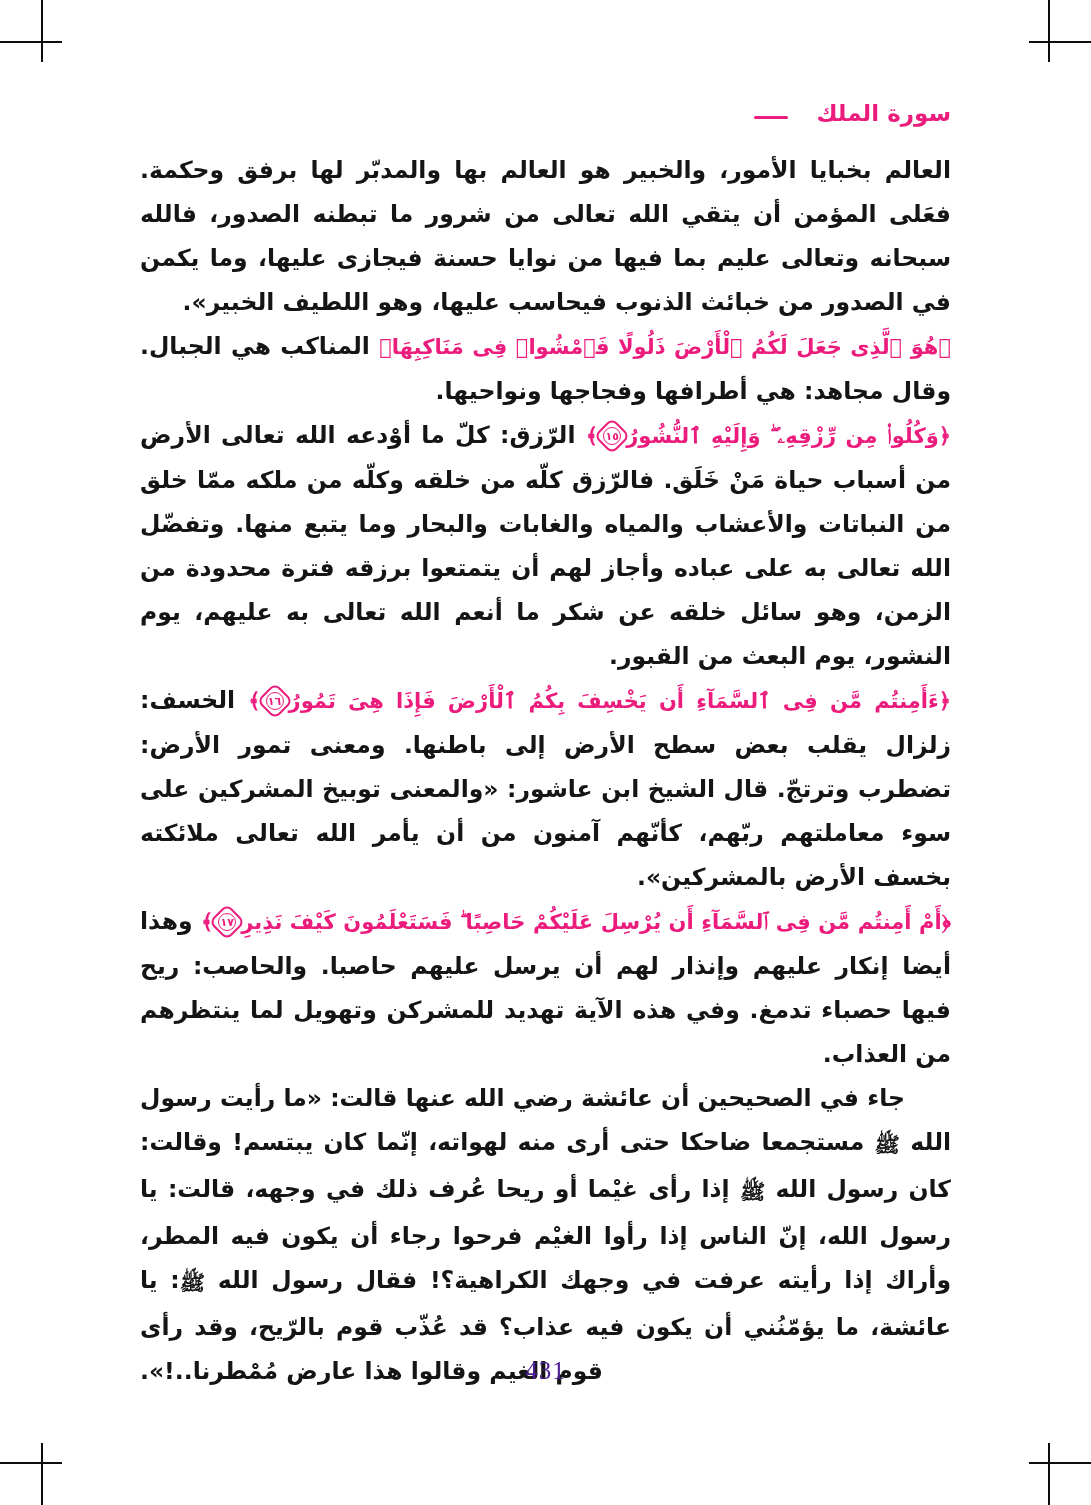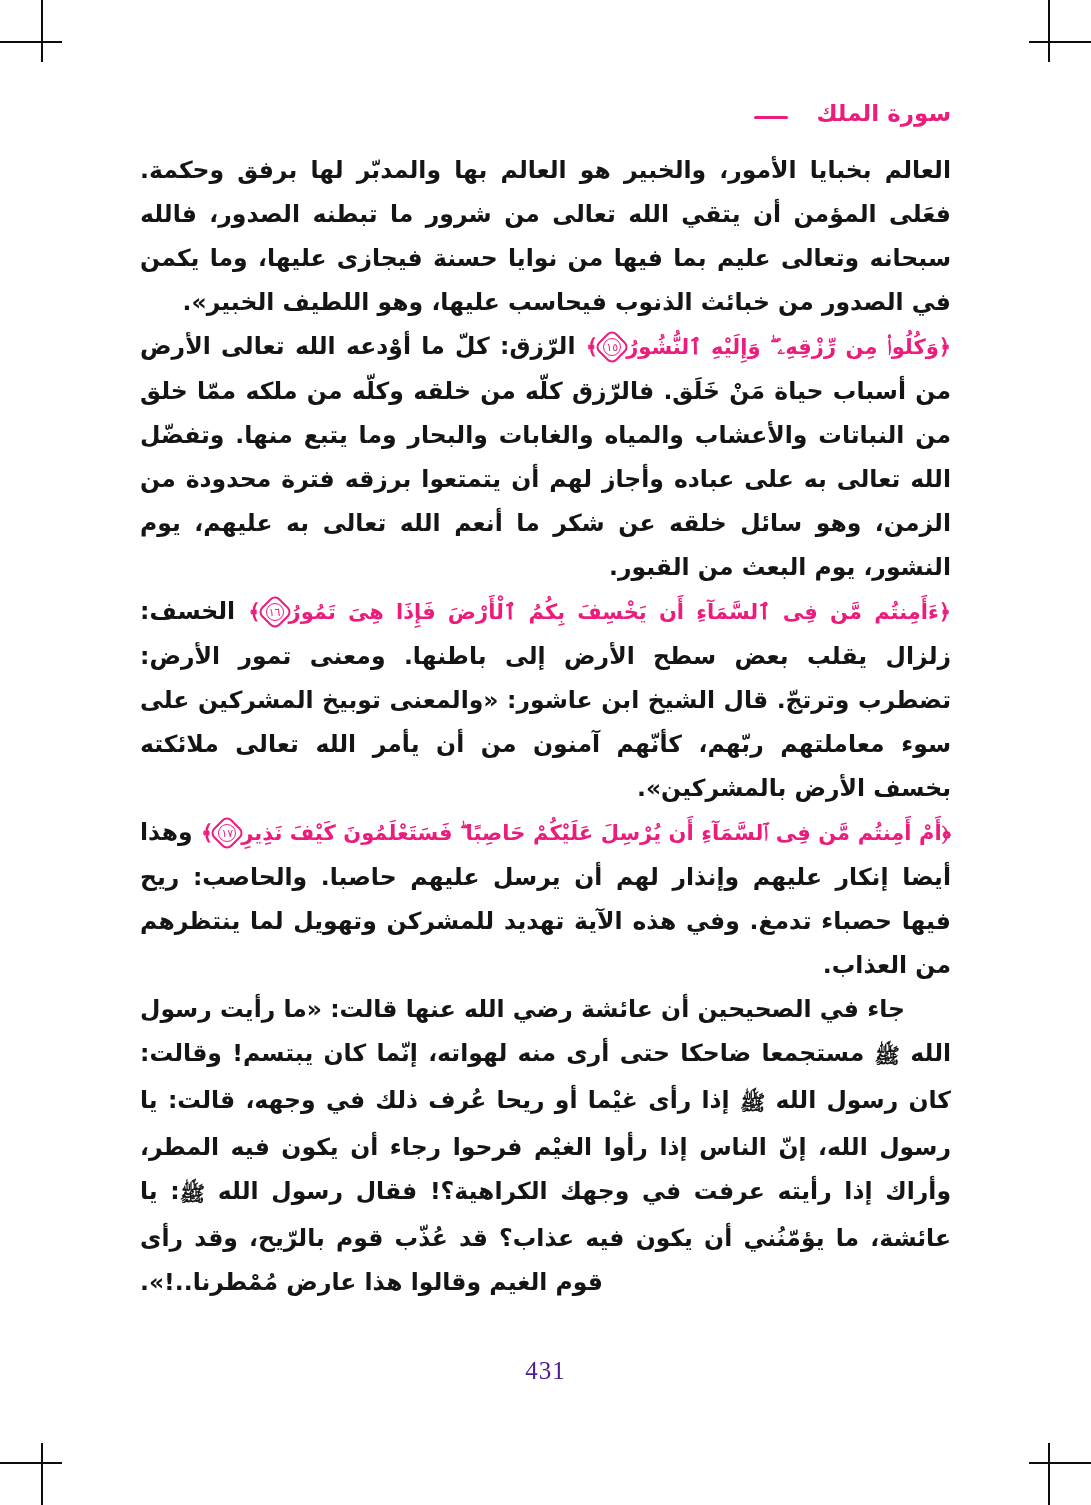--- a/index.html
+++ b/index.html
@@ -112,21 +112,21 @@
     border: 1px solid #ec1c7d;
     border-radius: 50%;
   }
   .ayah-mark .num {
     position: absolute;
     inset: 0;
     display: flex;
     align-items: center;
     justify-content: center;
     font-size: 11px;
-    font-weight: 400;
+    font-weight: 700;
     color: #ec1c7d;
     line-height: 1;
   }
 
   
   .salawat {
     font-size: 21px;
     vertical-align: -2px;
     color: #151515;
   }
@@ -160,20 +160,21 @@
 
   <div class="running-header">
     <span class="surah-name">سورة الملك</span>
     <span class="rule"></span>
   </div>
 
   <div class="text-column">
 
     <p class="para"><span>العالم بخبايا الأمور، والخبير هو العالم بها والمدبّر لها برفق وحكمة. فعَلى المؤمن أن يتقي الله تعالى من شرور ما تبطنه الصدور، فالله سبحانه وتعالى عليم بما فيها من نوايا حسنة فيجازى عليها، وما يكمن في الصدور من خبائث الذنوب فيحاسب عليها، وهو اللطيف الخبير».</span></p>
 
+    <p class="para"><span class="quran">﴿هُوَ ٱلَّذِى جَعَلَ لَكُمُ ٱلْأَرْضَ ذَلُولًا فَٱمْشُوا۟ فِى مَنَاكِبِهَا﴾</span>&nbsp;<span>المناكب  هي  الجبال. وقال مجاهد:  هي  أطرافها وفجاجها ونواحيها.</span></p>
 
 
     <p class="para"><span class="quran">﴿وَكُلُوا۟ مِن رِّزْقِهِۦ ۖ وَإِلَيْهِ ٱلنُّشُورُ</span><span class="ayah-mark"><span class="ring"></span><span class="ring2"></span><span class="num">١٥</span></span><span class="quran">﴾</span>&nbsp;<span>الرّزق: كلّ ما أوْدعه الله تعالى الأرض من أسباب حياة مَنْ خَلَق. فالرّزق كلّه من خلقه وكلّه من ملكه ممّا خلق من النباتات والأعشاب والمياه والغابات والبحار وما يتبع منها. وتفضّل الله تعالى به على عباده وأجاز لهم أن يتمتعوا برزقه فترة محدودة من الزمن، وهو سائل خلقه عن شكر ما أنعم الله تعالى به عليهم، يوم النشور، يوم البعث من القبور.</span></p>
 
     <p class="para"><span class="quran">﴿ءَأَمِنتُم مَّن فِى ٱلسَّمَآءِ أَن يَخْسِفَ بِكُمُ ٱلْأَرْضَ فَإِذَا هِىَ تَمُورُ</span><span class="ayah-mark"><span class="ring"></span><span class="ring2"></span><span class="num">١٦</span></span><span class="quran">﴾</span>&nbsp;<span>الخسف:  زلزال يقلب بعض سطح الأرض إلى باطنها. ومعنى تمور الأرض: تضطرب وترتجّ. قال الشيخ ابن عاشور: «والمعنى توبيخ المشركين على سوء معاملتهم ربّهم، كأنّهم آمنون من أن يأمر الله تعالى ملائكته بخسف الأرض بالمشركين».</span></p>
 
     <p class="para"><span class="quran">﴿أَمْ أَمِنتُم مَّن فِى ٱلسَّمَآءِ أَن يُرْسِلَ عَلَيْكُمْ حَاصِبًا ۖ فَسَتَعْلَمُونَ كَيْفَ نَذِيرِ</span><span class="ayah-mark"><span class="ring"></span><span class="ring2"></span><span class="num">١٧</span></span><span class="quran">﴾</span>&nbsp;<span>وهذا   أيضا إنكار عليهم وإنذار لهم أن يرسل عليهم حاصبا. والحاصب: ريح فيها حصباء تدمغ. وفي هذه الآية تهديد للمشركن وتهويل لما ينتظرهم من العذاب.</span></p>
 
     <p class="para indent left-last"><span>جاء في الصحيحين أن عائشة رضي الله عنها قالت: «ما رأيت رسول الله</span>
        <span class="salawat">ﷺ</span>

